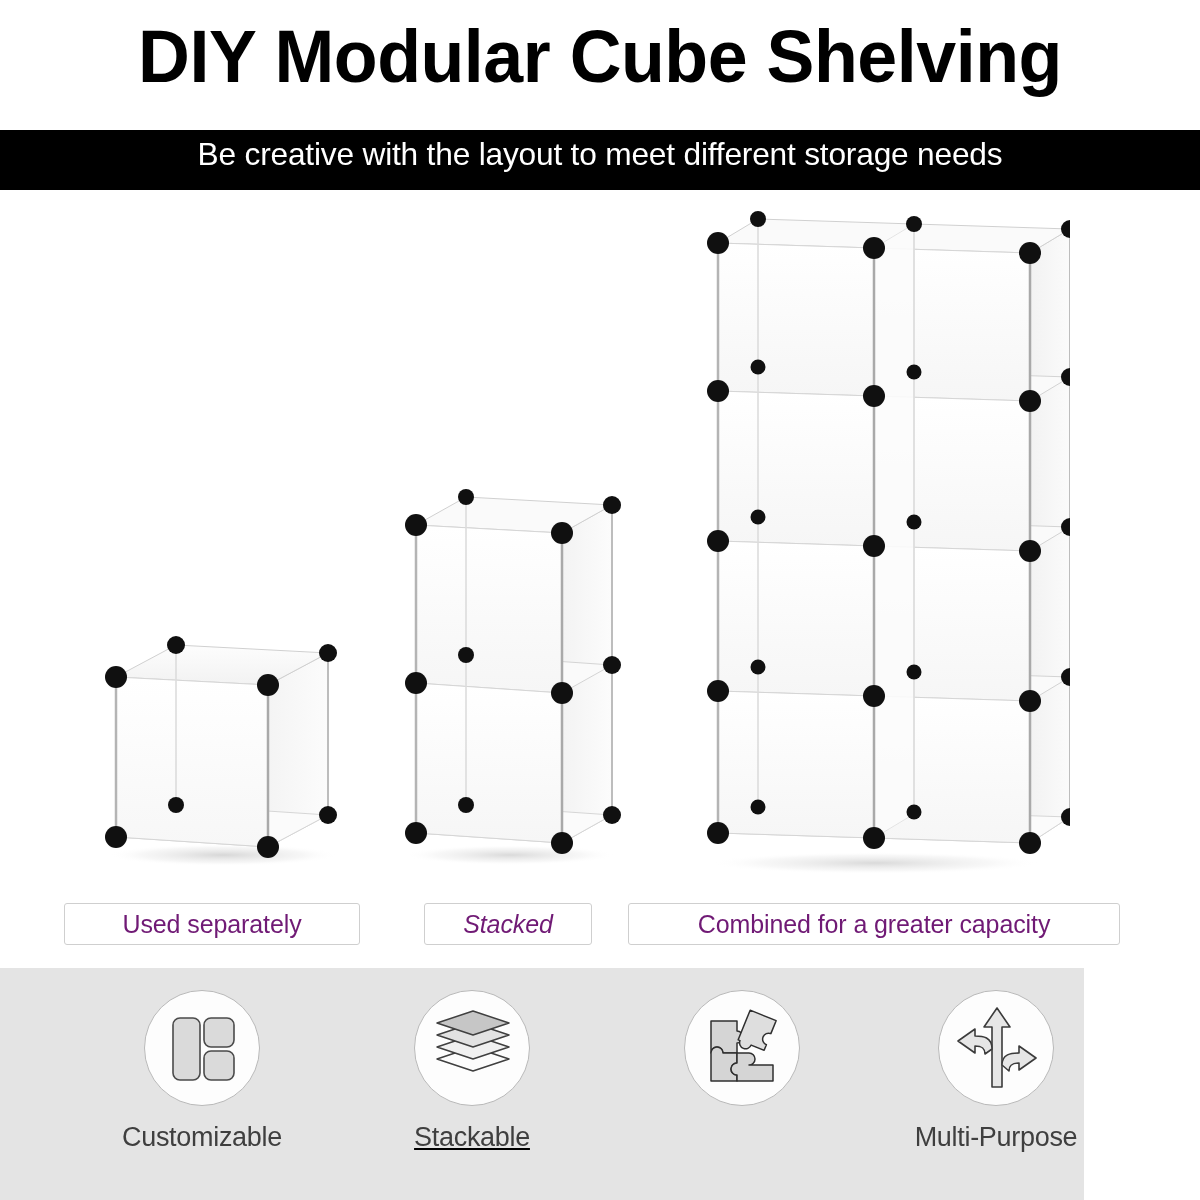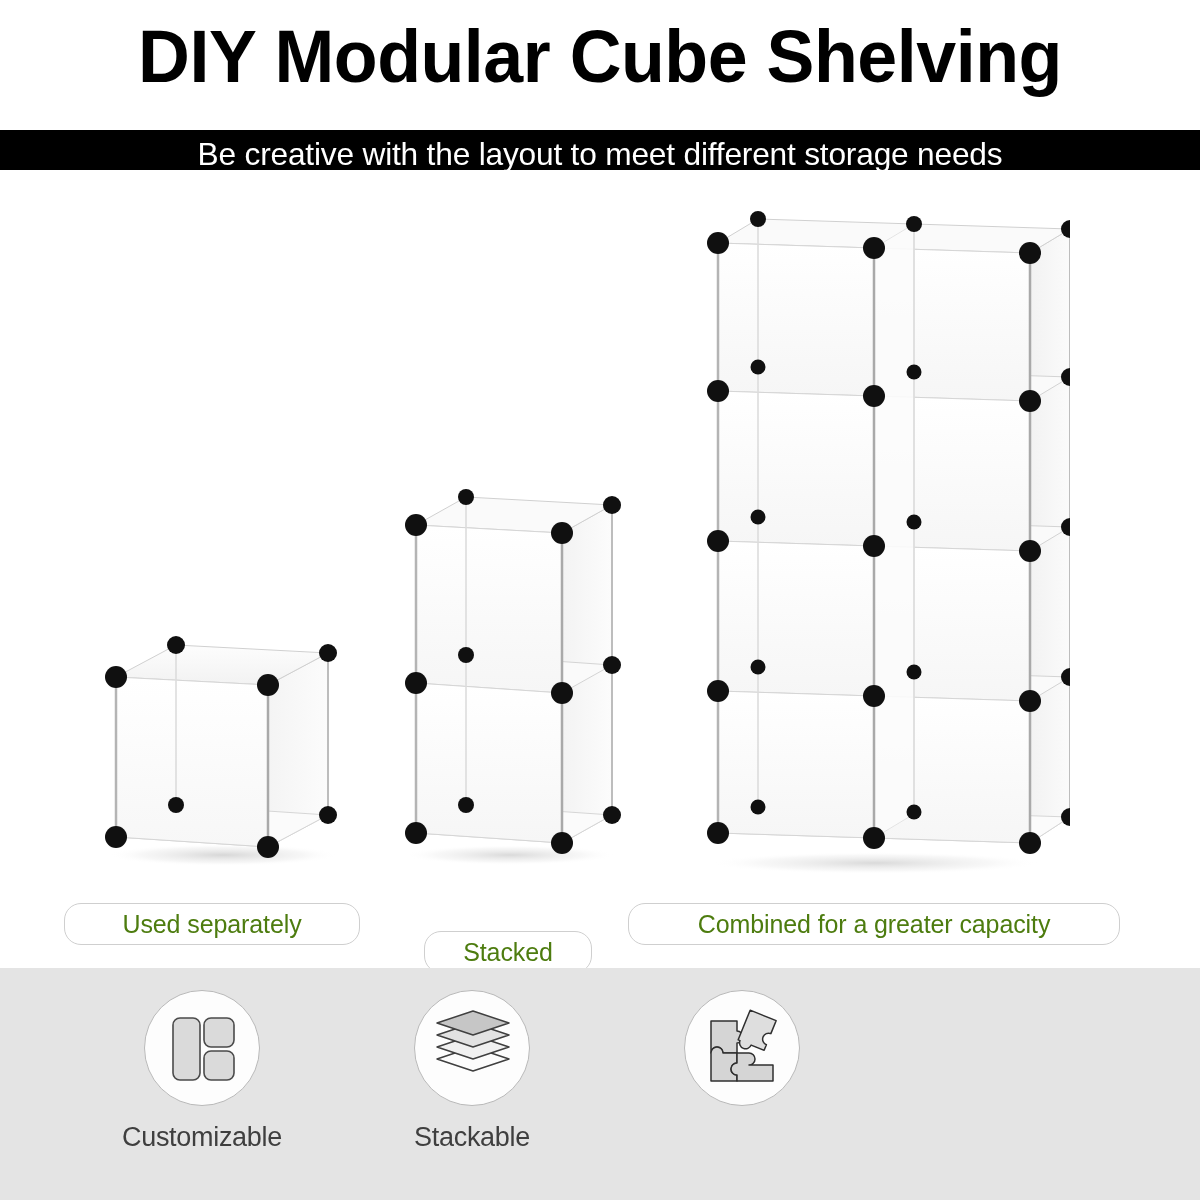--- a/index.html
+++ b/index.html
@@ -19,21 +19,21 @@
     font-weight:bold;
     font-size:74px;
     line-height:86px;
     letter-spacing:-0.5px;
     color:#000;
     transform:scaleX(0.97);
     transform-origin:center;
     white-space:nowrap;
   }
   #subtitle-banner {
-    position:absolute; left:0; top:130px; width:1200px; height:40px;
+    position:absolute; left:0; top:130px; width:1200px; height:60px;
     background:#000;
   }
   #subtitle-text {
     position:absolute; left:0; top:0; width:1200px; height:48px;
     display:flex; align-items:center; justify-content:center;
     color:#fff;
     font-size:32px;
     font-weight:400;
     letter-spacing:-0.2px;
     white-space:nowrap;
@@ -47,40 +47,40 @@
   #unit-single   { left:88px;  top:440px; width:270px; height:245px; }
   #unit-stacked  { left:390px; top:290px; width:250px; height:395px; }
   #unit-combined { left:690px; top:10px;  width:380px; height:680px; }
   .product-unit svg { display:block; width:100%; height:100%; }
 
   
   .caption-box {
     position:absolute;
     height:42px;
     border:1px solid #cfcfcf;
-    border-radius:17px;
+    border-radius:3px;
     background:#fff;
     display:flex; align-items:center; justify-content:center;
     font-size:25px;
-    color:#4d7c0f;
+    color:#701a75;
     letter-spacing:-0.1px;
     white-space:nowrap;
   }
   #caption-single   { left:64px;  top:903px; width:296px; }
-  #caption-stacked  { left:424px; top:931px; width:168px; }
+  #caption-stacked  { left:424px; top:903px; width:168px;font-style:italic; }
   #caption-combined { left:628px; top:903px; width:492px; }
 
   
   #feature-strip {
-    position:absolute; left:0; top:968px; width:1200px; height:232px;
+    position:absolute; left:0; top:968px; width:1084px; height:232px;
     background:#e4e4e4;
   }
   .feature-item { position:absolute; top:22px; width:240px; }
   #feature-customizable  { left:82px; }
-  #feature-stackable     { left:352px; }
+  #feature-stackable     { left:352px;text-decoration:underline; }
   #feature-rearrangeable { left:622px; }
   #feature-multipurpose  { left:876px; }
 
   .feature-circle {
     position:relative;
     width:116px; height:116px;
     margin:0 auto;
     border-radius:50%;
     background:#fdfdfd;
     border:1px solid #b9b9b9;
@@ -334,15 +334,28 @@
 
           <path d="M52 62 h12 a6 6 0 0 1 0 12 H88 V90 H52 v-6 a6 6 0 0 1 0 -12 V62 Z" fill="#d5d5d5" stroke="#2f2f2f" stroke-width="1.5" stroke-linejoin="round"></path>
 
           <g transform="rotate(22 74 40)">
             <path d="M58 24 H86 V38 a6 6 0 0 0 0 12 V56 H72 a6 6 0 0 1 -12 0 H58 V24 Z" fill="#dedede" stroke="#2f2f2f" stroke-width="1.5" stroke-linejoin="round"></path>
           </g>
         </svg>
       </div>
     </div>
 
+    <div class="feature-item" id="feature-multipurpose">
+      <div class="feature-circle">
+        <svg viewBox="0 0 116 116" xmlns="http://www.w3.org/2000/svg">
+
+          <path d="M53 96 V36 H45 L58 17 L71 36 H63 V96 Z" fill="#e6e6e6" stroke="#3b3b3b" stroke-width="1.6" stroke-linejoin="round"></path>
+
+          <path d="M53 58 C53 46 44 45 36 45 V38 L19 50 L36 62 V55 C44 55 46 58 46 63 Z" fill="#e6e6e6" stroke="#3b3b3b" stroke-width="1.6" stroke-linejoin="round"></path>
+
+          <path d="M63 74 C63 63 72 62 80 62 V55 L97 67 L80 79 V72 C72 72 70 75 70 80 Z" fill="#e6e6e6" stroke="#3b3b3b" stroke-width="1.6" stroke-linejoin="round"></path>
+        </svg>
+      </div>
+      <div class="feature-label">Multi-Purpose</div>
+    </div>
 
   </div>
 </div>
 
 </body></html>

